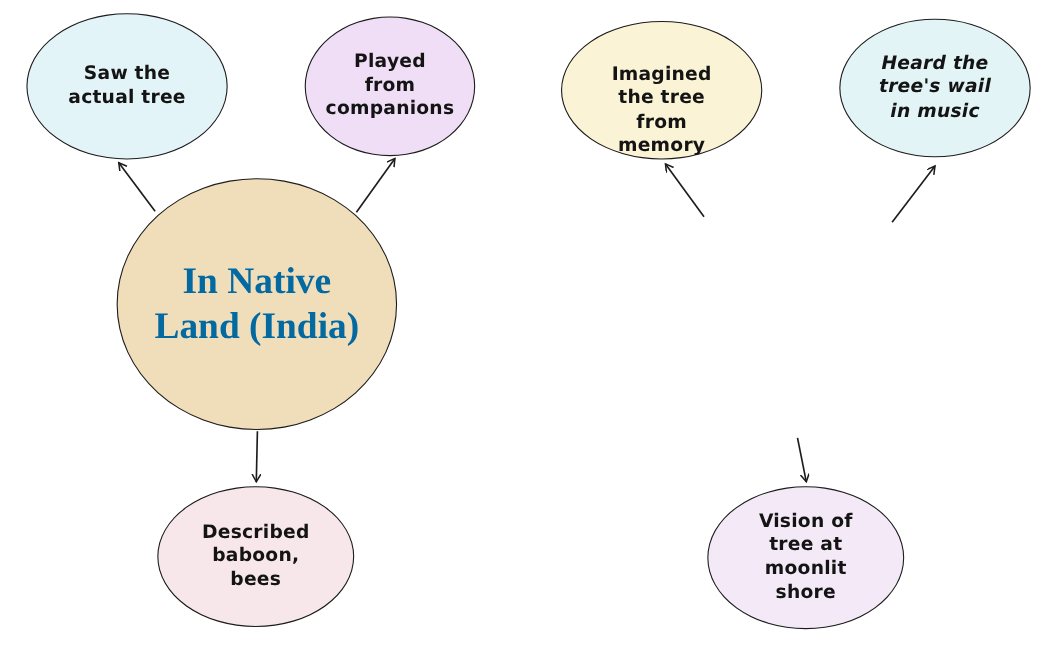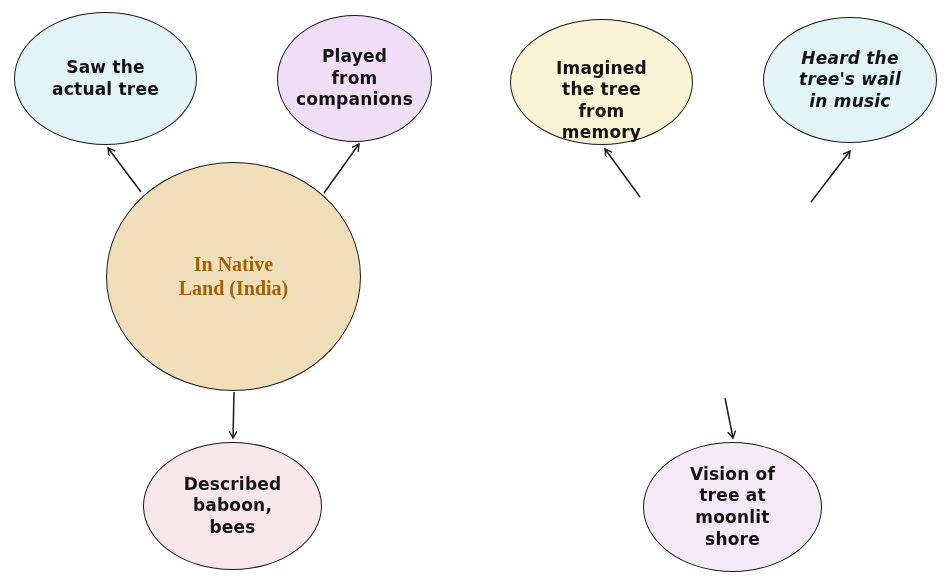--- a/index.html
+++ b/index.html
@@ -40,26 +40,26 @@
   .satellite {
     font-family: "DejaVu Sans", sans-serif;
     font-weight: bold;
     font-size: 17px;
     line-height: 1.27;
     letter-spacing: 0.2px;
   }
   .center-node {
     font-family: "Liberation Serif", serif;
     font-weight: bold;
-    font-size: 20px;
+    font-size: 34px;
     line-height: 1.18;
-    color: #a16207;
+    color: #0369a1;
   }
   
-  .node-saw       { left: 14px;  top: 12px;  width: 183px; height: 133px; background: var(--node-saw); }
+  .node-saw       { left: 24px;  top: 12px;  width: 183px; height: 133px; background: var(--node-saw); }
   .node-played    { left: 277px; top: 15px;  width: 155px; height: 127px; background: var(--node-played); }
   .node-native    { left: 106px; top: 162px; width: 255px; height: 229px; background: var(--node-native); }
   .node-described { left: 143px; top: 442px; width: 179px; height: 128px; background: var(--node-described); justify-content: center; }
   .node-imagined  { left: 510px; top: 19px;  width: 183px; height: 126px; background: var(--node-imagined); align-items: flex-end; }
   .node-heard     { left: 763px; top: 17px;  width: 174px; height: 126px; background: var(--node-heard); font-style: italic; }
   .node-foreign   { left: 595px; top: 172px; width: 262px; height: 225px; background: var(--node-foreign); }
   .node-vision    { left: 643px; top: 442px; width: 179px; height: 130px; background: var(--node-vision); text-align: center; }
   .edge-line {
     stroke: var(--stroke, #1c1c1c);
     stroke-width: 1.5;

